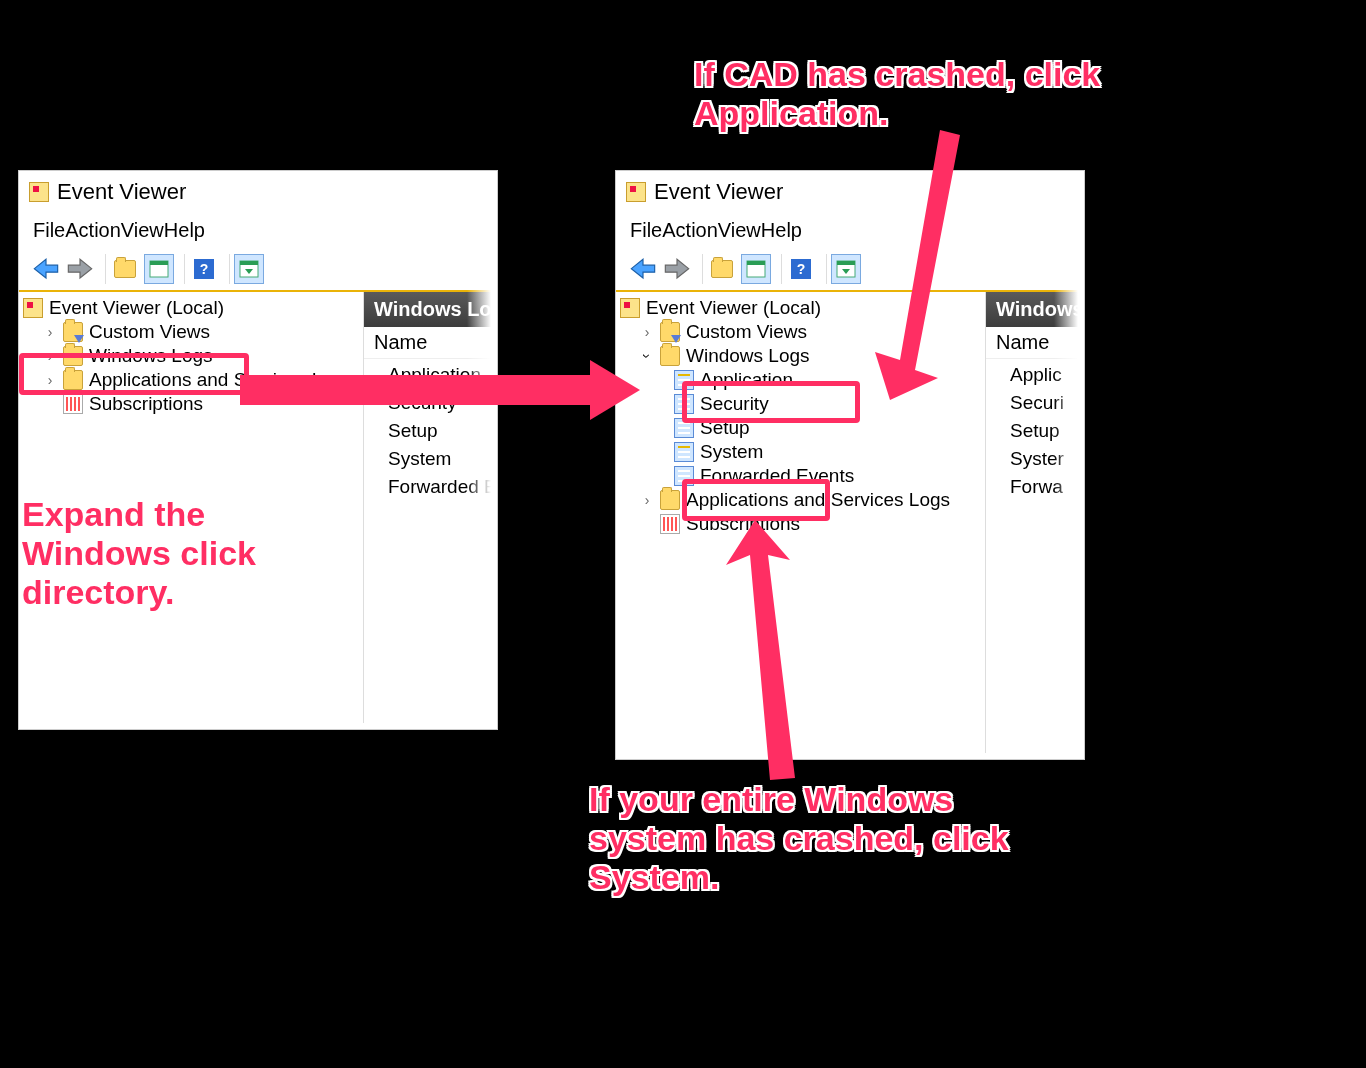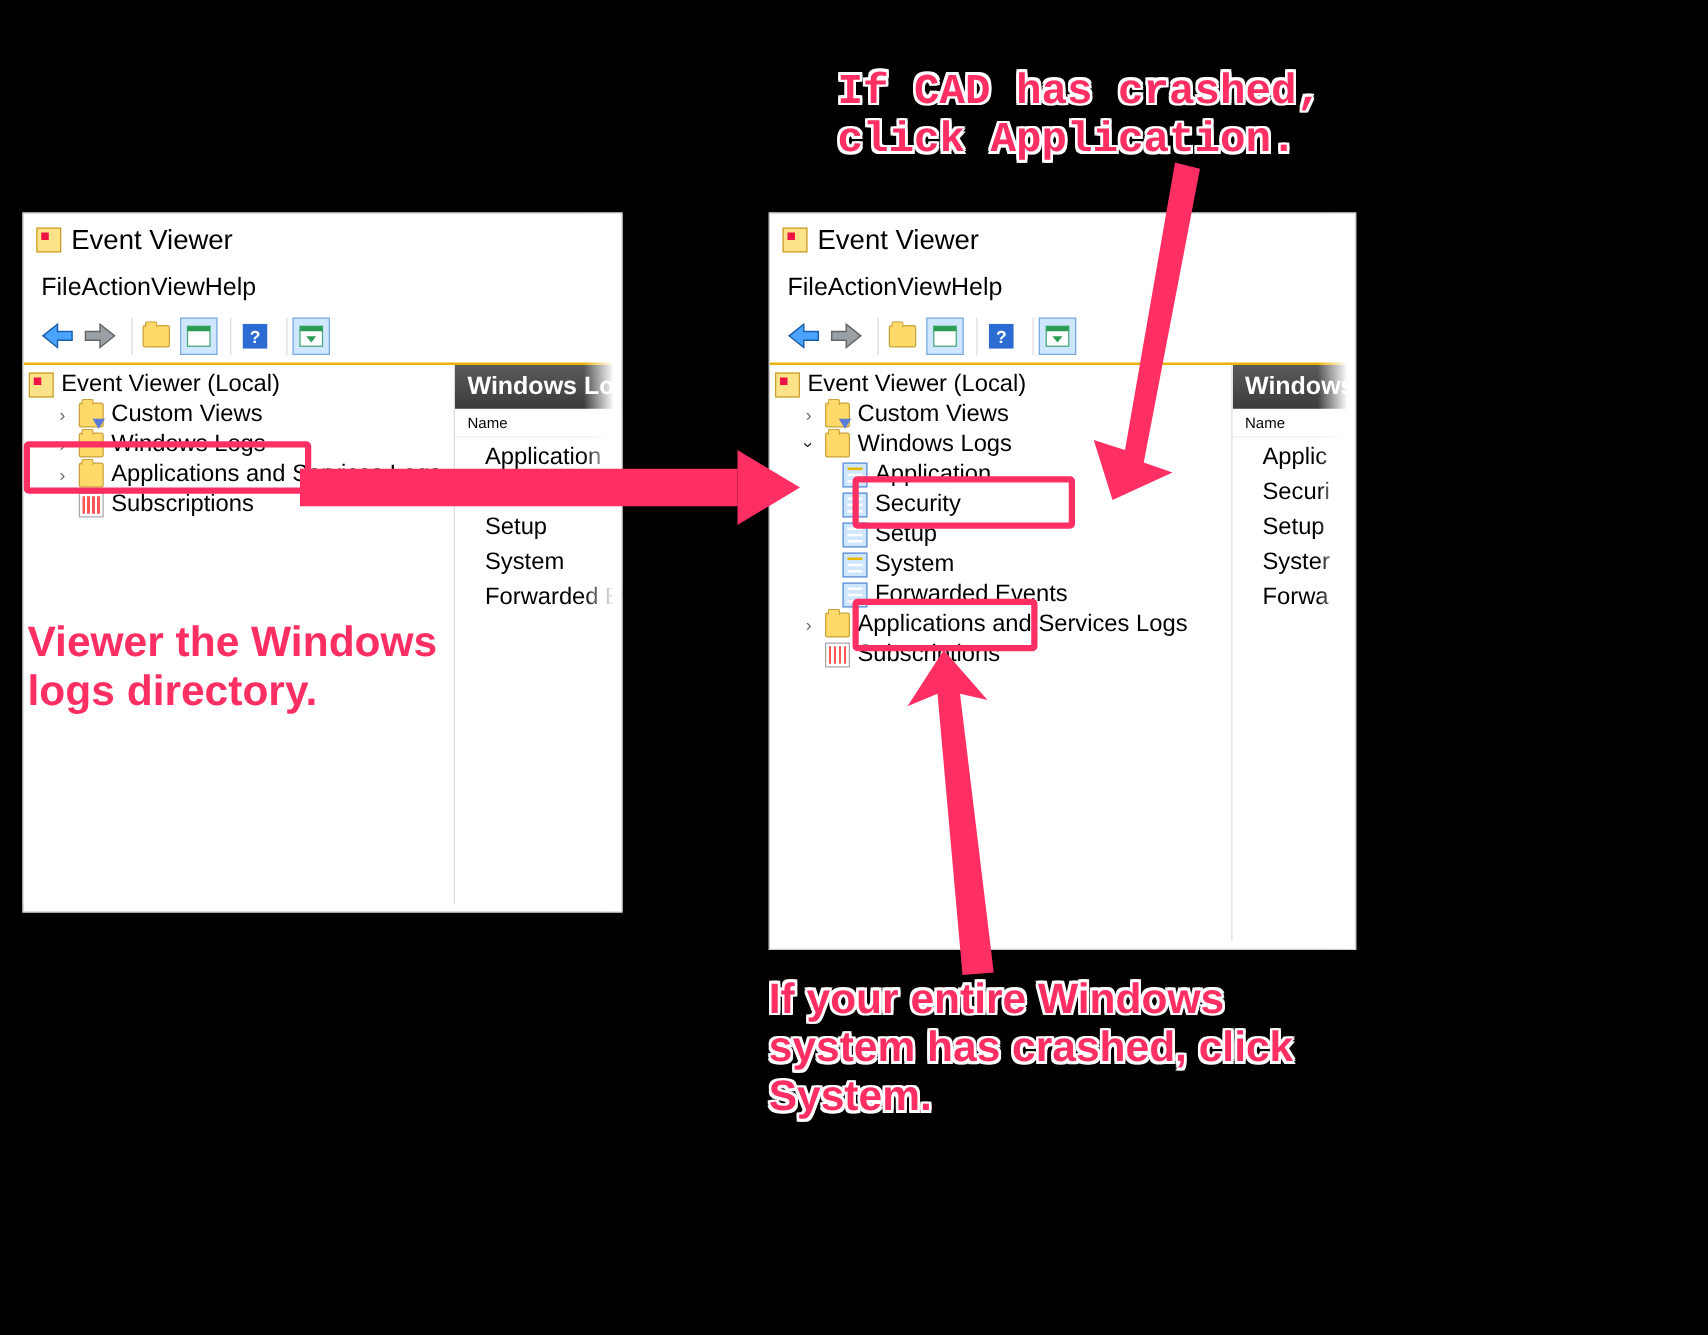--- a/index.html
+++ b/index.html
@@ -64,21 +64,21 @@
   .list-header {
     background: linear-gradient(#5a5a5a,#3c3c3c);
     color: #fff;
     font-weight: 600;
     padding: 6px 10px;
     font-size: 20px;
     white-space: nowrap;
   }
   .list-col-head {
     padding: 4px 10px;
-    font-size: 12px;
+    font-size: 20px;
     border-bottom: 1px solid #eee;
   }
   .list-items { padding: 2px 0; }
   .list-item {
     padding: 3px 24px;
     font-size: 19px;
     white-space: nowrap;
   }
   .tree-row {
     display: flex;
@@ -340,25 +340,25 @@
         <div class="list-item">Forwa</div>
       </div>
       <div class="fade-right"></div>
     </div>
   </div>
 
   <div class="hl-box" style="left:66px; top:210px; width:178px; height:42px;"></div>
   <div class="hl-box" style="left:66px; top:308px; width:148px; height:42px;"></div>
 </div>
 
-<div class="annot" style="left:22px; top:495px; width:340px;">Viewer the Windows logs directory.</div>
-
-<div class="annot" style="left:670px; top:55px; width:420px;font-family:Liberation Mono, monospace;">If CAD has crashed, click Application.</div>
-
-<div class="annot" style="left:615px; top:780px; width:470px;">If your entire Windows system has crashed, click System.</div>
+<div class="annot" style="left:22px; top:495px; width:340px;">Expand the Windows click directory.</div>
+
+<div class="annot" style="left:694px; top:55px; width:420px;">If CAD has crashed, click Application.</div>
+
+<div class="annot" style="left:589px; top:780px; width:470px;">If your entire Windows system has crashed, click System.</div>
 
 <svg style="position:absolute; left:240px; top:350px; width:390px; height:80px; overflow:visible;">
   <defs>
       <marker id="ah1" markerWidth="14" markerHeight="14" refX="2" refY="6" orient="auto">
     <polygon points="0,0 12,6 0,12" fill="#ff2e63"></polygon>
       </marker>
     </defs>
   <line x1="0" y1="40" x2="350" y2="40" stroke="#ff2e63" stroke-width="30"></line>
   <polygon points="350,10 400,40 350,70" fill="#ff2e63"></polygon>
 </svg>

